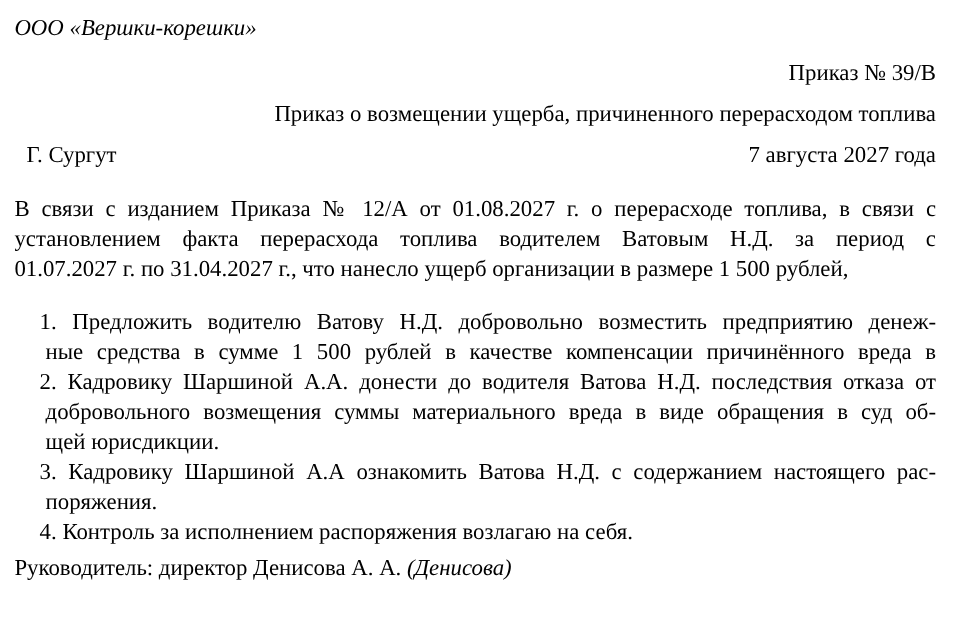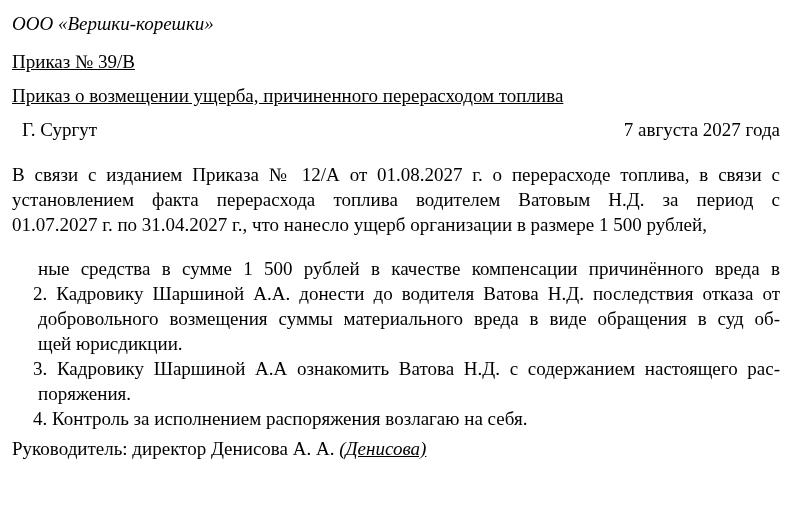--- a/index.html
+++ b/index.html
@@ -9,37 +9,37 @@
     box-sizing: border-box;
     background: #ffffff;
     color: #000000;
     font-family: "Liberation Serif", "DejaVu Serif", serif;
     font-size: 19px;
     padding: 11px 20px 8px 12px;
     overflow: hidden;
   }
   .line { line-height: 25px; white-space: normal; }
   .jl { text-align: justify; text-align-last: justify; }
-  .center { text-align: left; text-decoration: underline; }
+  .center { text-align: right; }
   .company { margin-bottom: 13px; font-style: italic; }
   .order-no { margin-bottom: 9px; }
   .doc-title { margin-bottom: 9px; }
   .meta {
     display: flex;
     justify-content: space-between;
     line-height: 25px;
     margin-bottom: 20px;
   }
   .city { padding-left: 10px; }
   .para { margin-bottom: 19px; }
   .decree { margin-bottom: 11px; }
   .item { padding-left: 26px; }
   .first { text-indent: -5px; }
   .signature { margin-top: 5px; }
-  .ital { font-style: italic; text-decoration: underline; }
+  .ital { font-style: italic; }
 </style>
 </head>
 <body>
 
 <div class="doc">
 
   <div class="line company">ООО «Вершки-корешки»</div>
 
   <div class="line center order-no">Приказ № 39/В</div>
 
@@ -53,20 +53,24 @@
   <div class="para">
     <div class="line jl">В связи с изданием Приказа № 12/А от 01.08.2027 г. о перерасходе топлива, в связи с</div>
     <div class="line jl">установлением факта перерасхода топлива водителем Ватовым Н.Д. за период с</div>
     <div class="line">01.07.2027 г. по 31.04.2027 г., что нанесло ущерб организации в размере 1 500 рублей,</div>
   </div>
 
 
   <div class="items">
 
     <div class="item">
+      <div class="line jl first">
+        <span>1.</span>
+        <span>Предложить водителю Ватову Н.Д. добровольно возместить предприятию денеж-</span>
+      </div>
       <div class="line jl">ные средства в сумме 1 500 рублей в качестве компенсации причинённого вреда в</div>
     </div>
 
     <div class="item">
       <div class="line jl first">
         <span>2.</span>
         <span>Кадровику Шаршиной А.А. донести до водителя Ватова Н.Д. последствия отказа от</span>
       </div>
       <div class="line jl">добровольного возмещения суммы материального вреда в виде обращения в суд об-</div>
       <div class="line">щей юрисдикции.</div>

